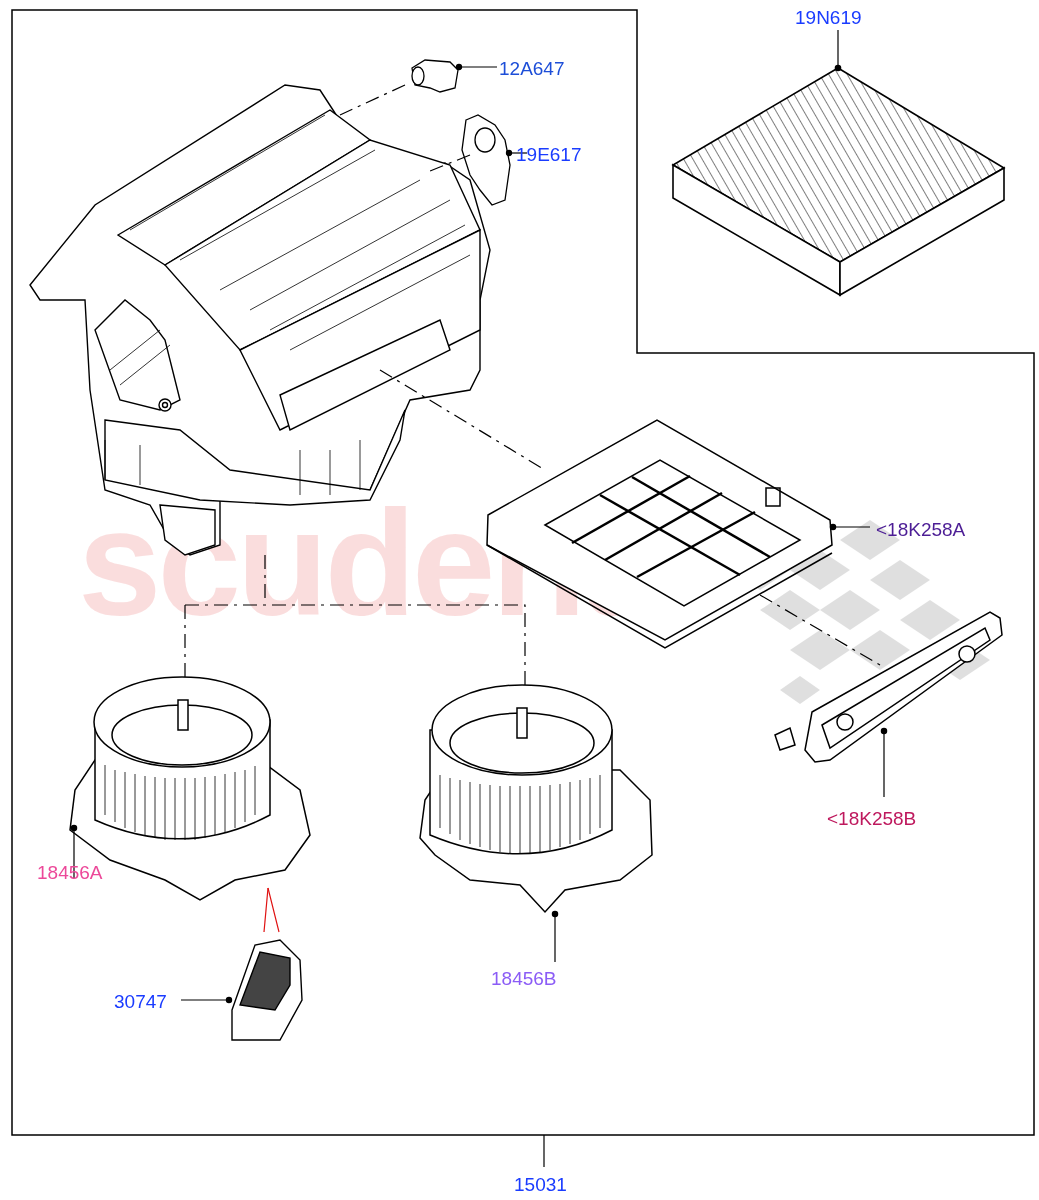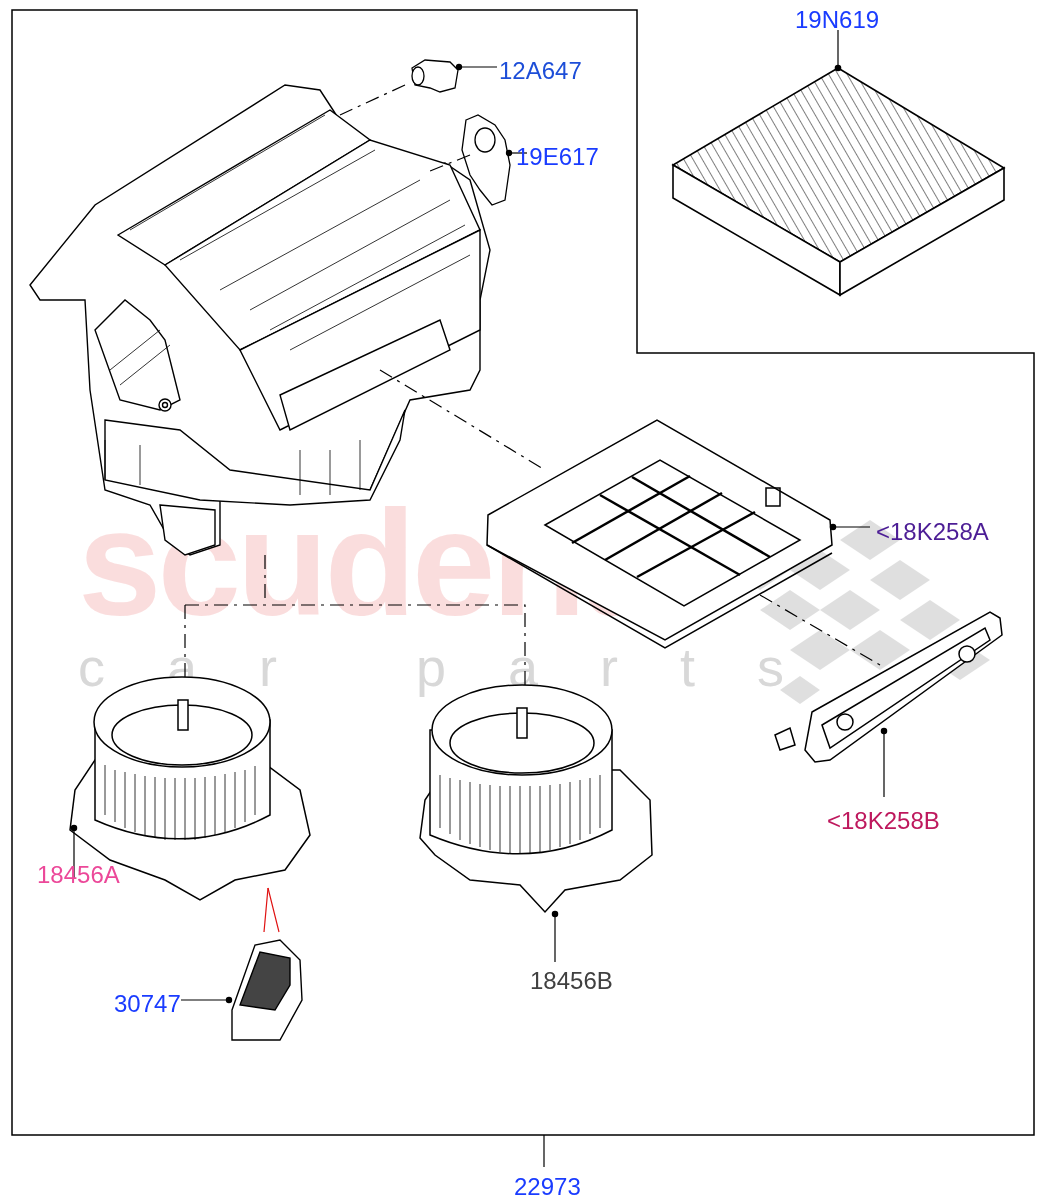--- a/index.html
+++ b/index.html
@@ -1,33 +1,32 @@
 <!DOCTYPE html>
 <html><head>
   <meta charset="utf-8">
   <style>
     html, body { margin: 0; padding: 0; background: #ffffff; }
     body { width: 1039px; height: 1200px; position: relative; overflow: hidden;
            font-family: "Liberation Sans", sans-serif; }
     #stage { position: absolute; left: 0; top: 0; width: 1039px; height: 1200px; }
     .label { position: absolute; font-family: "Liberation Sans", sans-serif;
-             font-size: 24px; line-height: 1; white-space: nowrap; cursor: pointer; }
+             font-size: 19px; line-height: 1; white-space: nowrap; cursor: pointer; }
     .watermark-main { position: absolute; left: 78px; top: 488px; font-family: "Liberation Sans", sans-serif;
                       font-size: 150px; font-weight: bold; letter-spacing: -4px; line-height: 1;
                       opacity: 0.35; pointer-events: none; }
     .watermark-sub { position: absolute; left: 78px; top: 640px; font-family: "Liberation Sans", sans-serif;
                      font-size: 54px; line-height: 1; letter-spacing: 62px; pointer-events: none; }
   </style>
 </head>
 <body>
 
 <div id="stage">
 
   <div class="watermark-main" style="color:#f2a0a0">scuderia</div>
-  <div class="watermark-sub" style="color:#d8d8d8">car parts</div>
 
   <svg width="1039" height="1200" viewBox="0 0 1039 1200" style="position:absolute;left:0;top:0">
     <defs>
       <pattern id="pleat" width="8" height="8" patternUnits="userSpaceOnUse" patternTransform="rotate(-30)">
         <line x1="0" y1="0" x2="0" y2="8" stroke="#000" stroke-width="1"></line>
       </pattern>
     </defs>
 
     <g fill="#d8d8d8" opacity="0.8">
       <polygon points="700,530 730,510 760,530 730,550"></polygon>
@@ -203,16 +202,16 @@
     </g>
     <line x1="555" y1="914" x2="555" y2="962" stroke="#000" stroke-width="1.2"></line>
   </svg>
 
   <span class="label" style="left:499px;top:59px;color:#1d4ed8">12A647</span>
   <span class="label" style="left:516px;top:145px;color:#1a3cff">19E617</span>
   <span class="label" style="left:795px;top:8px;color:#1a3cff">19N619</span>
   <span class="label" style="left:876px;top:520px;color:#4c1d95">&lt;18K258A</span>
   <span class="label" style="left:827px;top:809px;color:#be185d">&lt;18K258B</span>
   <span class="label" style="left:37px;top:863px;color:#ec4899">18456A</span>
-  <span class="label" style="left:530px;top:969px;color:#404040">18456B</span>
+  <span class="label" style="left:491px;top:969px;color:#8b5cf6">18456B</span>
   <span class="label" style="left:114px;top:992px;color:#1a3cff">30747</span>
-  <span class="label" style="left:514px;top:1175px;color:#1a3cff">22973</span>
+  <span class="label" style="left:514px;top:1175px;color:#1a3cff">15031</span>
 </div>
 
 </body></html>

